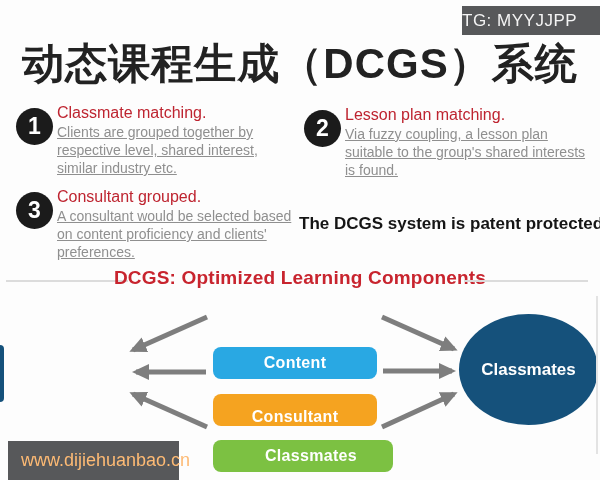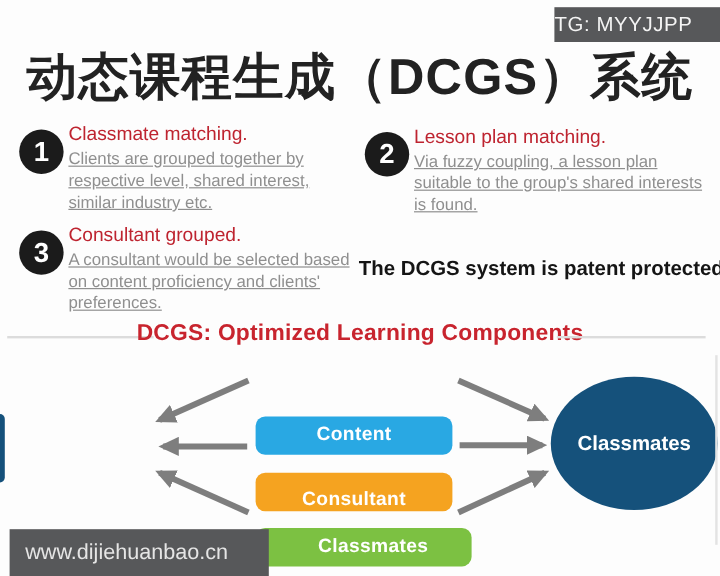--- a/index.html
+++ b/index.html
@@ -96,22 +96,22 @@
     margin-top:38px;
   }
   .comp-content{top:309px;}
   .comp-consultant{top:356px;}
   .comp-classmates{top:402px;padding-left:16px;}
 
   .arrows-svg{position:absolute;left:0;top:0;width:600px;height:480px;pointer-events:none;}
 
   
   .watermark{
-    position:absolute;left:8px;top:441px;width:216px;height:39px;
-    background:#57585a;color:#e5e5e5;
+    position:absolute;left:8px;top:441px;width:171px;height:39px;
+    background:#57585a;color:#fdba74;
     font-size:18px;line-height:39px;
     padding-left:13px;box-sizing:border-box;
     white-space:nowrap;
   }
 </style>
 </head>
 <body>
 
 <div class="stage">
 

